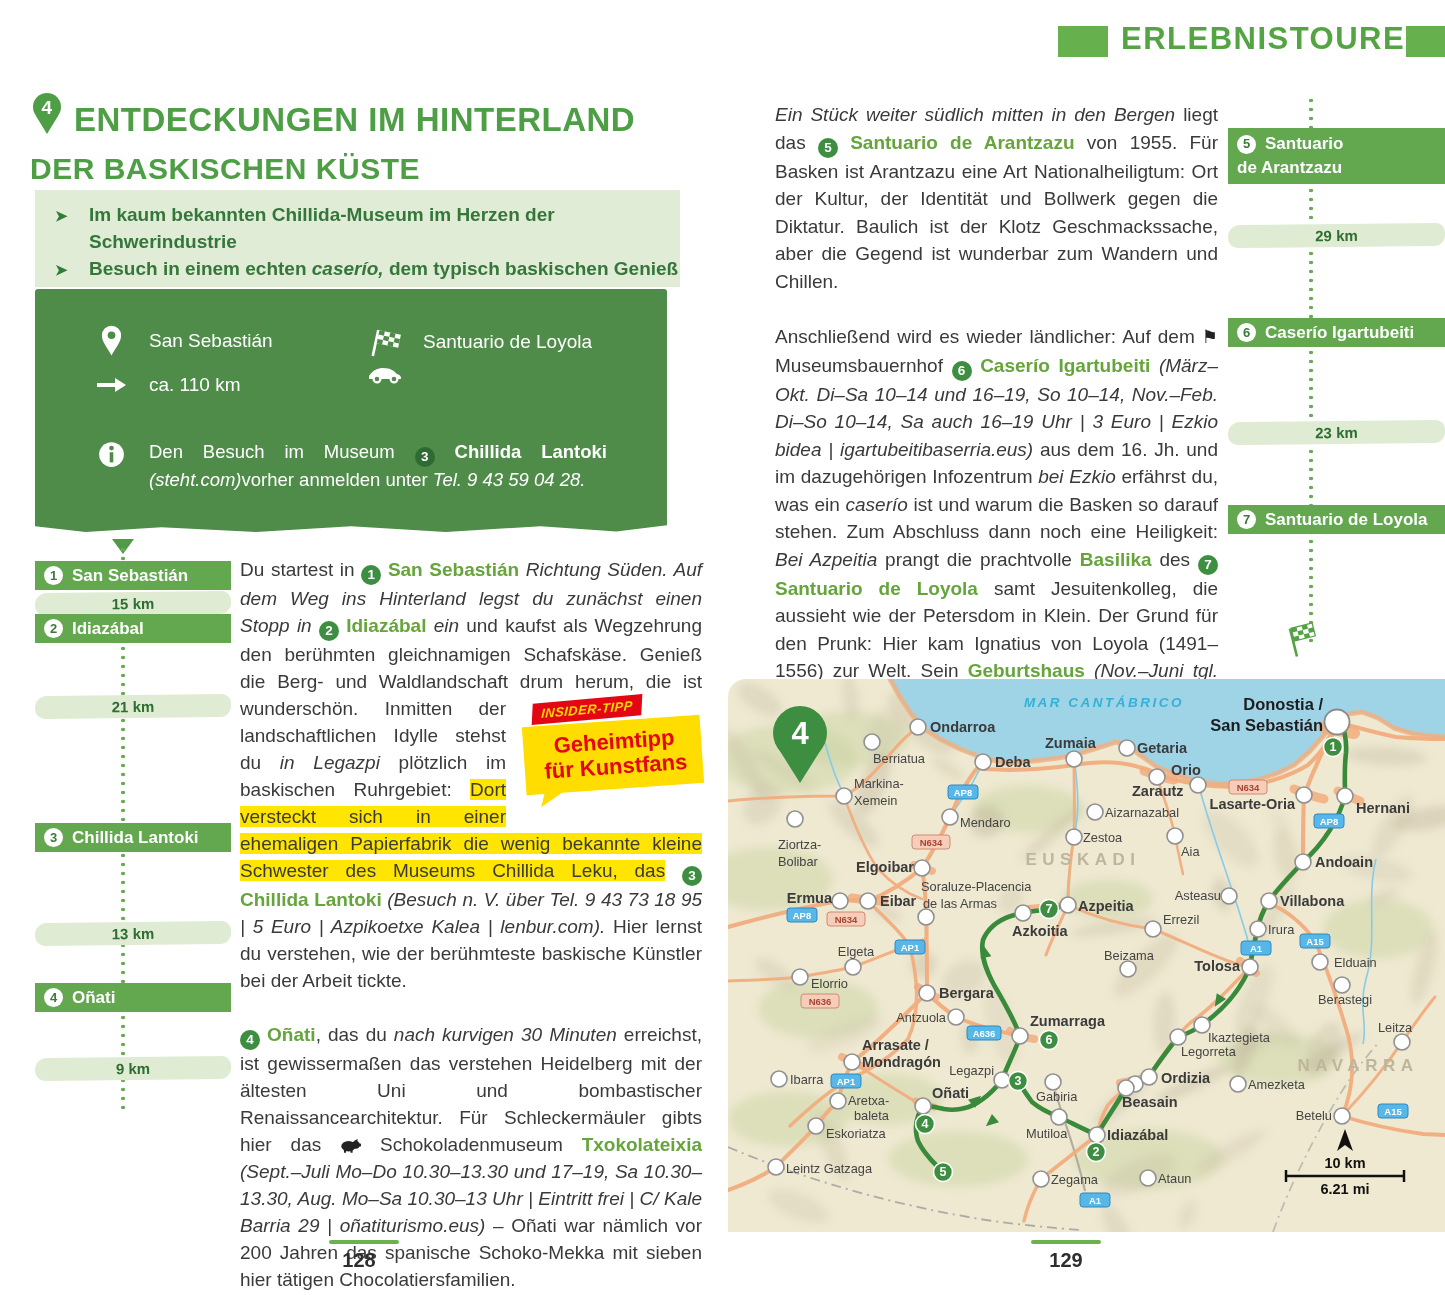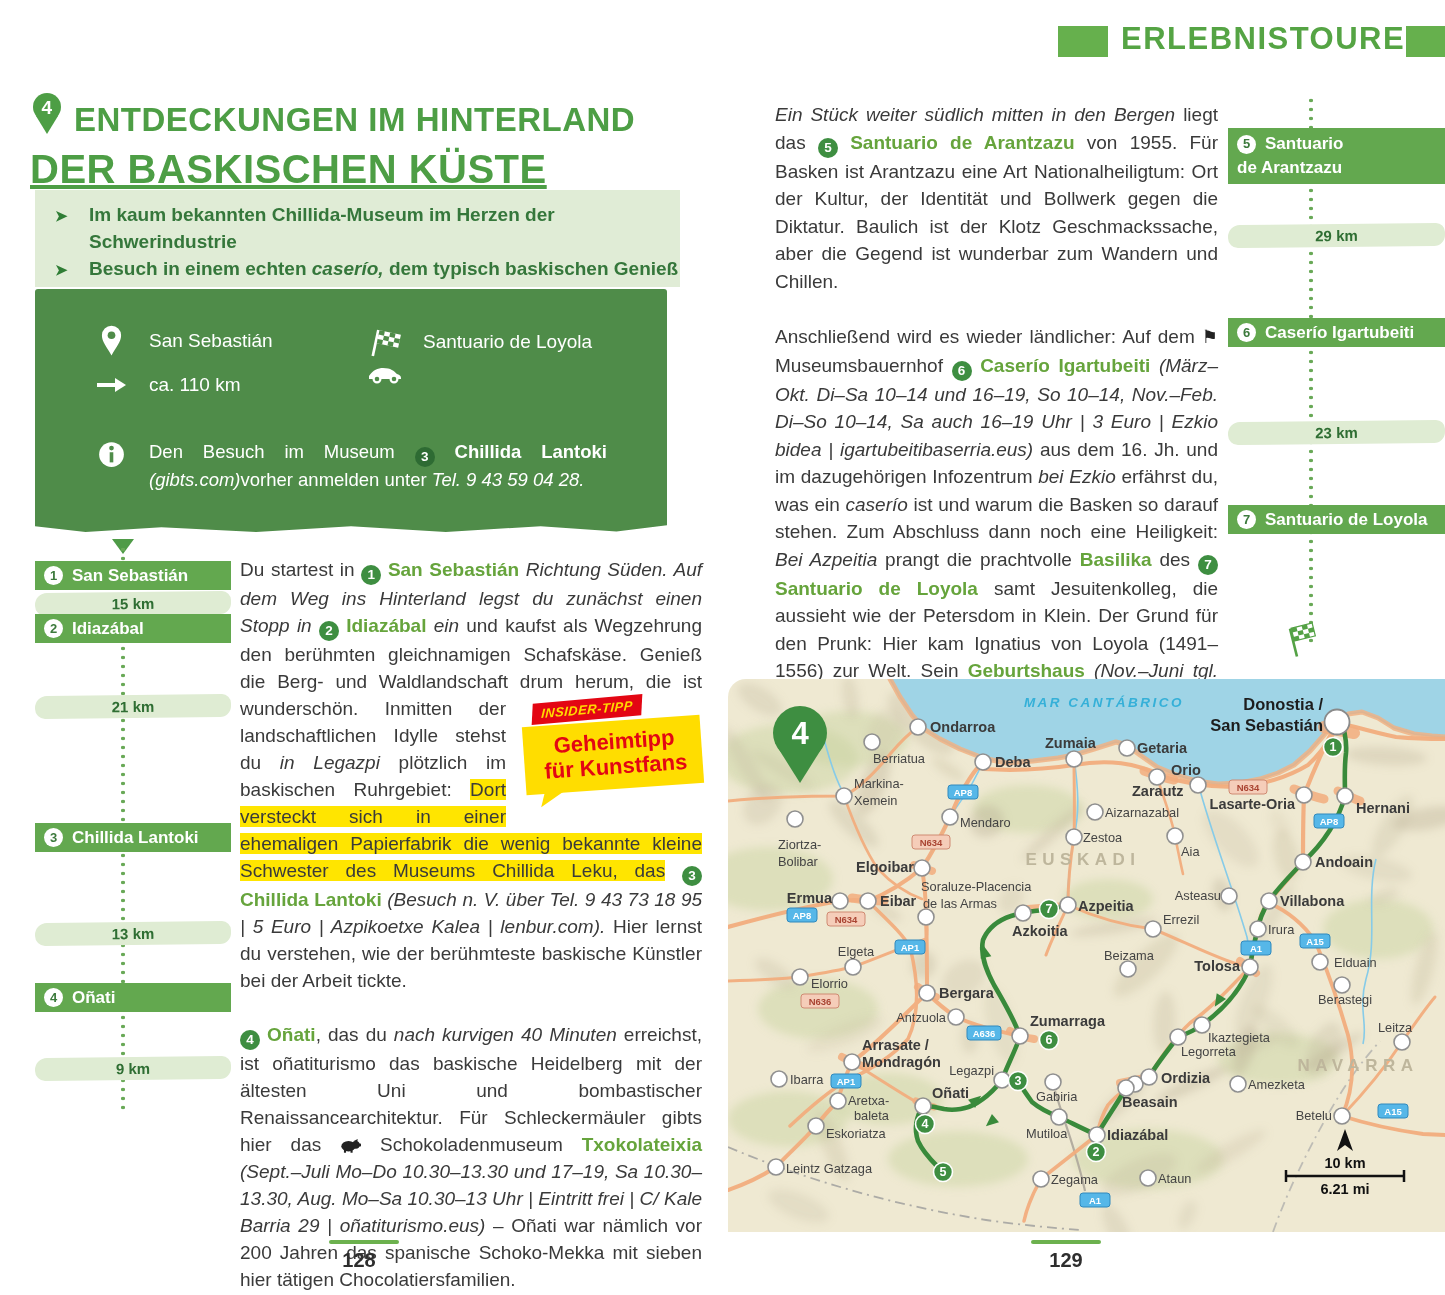--- a/index.html
+++ b/index.html
@@ -9,21 +9,21 @@
   
   .hdr-bar{position:absolute;background:#66b04d;height:31px;top:26px;}
   .hdr-bar-l{left:1058px;width:50px;}
   .hdr-bar-r{left:1406px;width:39px;}
   .hdr-title{position:absolute;left:1121px;top:21px;font-size:31px;font-weight:bold;
              color:#55a444;letter-spacing:1.5px;}
 
   
   .tour-title{position:absolute;left:30px;top:92px;color:#4d9e45;font-weight:bold;}
   .t-row{display:flex;align-items:center;gap:10px;font-size:33px;line-height:44px;letter-spacing:.5px;}
-  .t-line2{font-size:40px;line-height:44px;letter-spacing:.5px;text-decoration:underline;}
+  .t-line2{font-size:30px;line-height:44px;letter-spacing:.5px;}
 
   
   .bullets{position:absolute;left:35px;top:190px;width:645px;height:97px;background:#e0ecd6;
            padding-top:11px;box-sizing:border-box;}
   .bullet-row{display:flex;gap:16px;padding-left:20px;color:#35773b;font-weight:bold;
               font-size:19px;line-height:27px;align-items:baseline;}
   .b-arrow{color:#2f7d35;font-size:15px;flex:0 0 18px;}
 
   
   .infobox{position:absolute;left:35px;top:289px;width:632px;height:246px;background:#4f8c49;
@@ -207,21 +207,21 @@
       </span>
     </div>
     <div class="ib-item ib-note">
       <span class="ib-icon">
         <svg width="27" height="27" viewBox="0 0 24 24">
             <circle cx="12" cy="12" r="11" fill="#fff"></circle>
             <rect x="10.4" y="10" width="3.2" height="9" fill="#4f8c49"></rect>
             <circle cx="12" cy="6.3" r="2.1" fill="#4f8c49"></circle>
           </svg>
       </span>
-      <span class="ib-note-txt" id="ib-note-txt"><span>Den Besuch im Museum </span><span class="m m-dark">3</span><span> </span><span class="seg-b">Chillida Lantoki</span><span> </span><span class="seg-i">(gibts.com)</span><span>vorher anmelden unter </span><span class="seg-i">Tel. 9 43 59 04 28.</span></span>
+      <span class="ib-note-txt" id="ib-note-txt"><span>Den Besuch im Museum </span><span class="m m-dark">3</span><span> </span><span class="seg-b">Chillida Lantoki</span><span> </span><span class="seg-i">(steht.com)</span><span>vorher anmelden unter </span><span class="seg-i">Tel. 9 43 59 04 28.</span></span>
     </div>
   </div>
 
   <div class="chev"></div>
 
   <div class="itin itin-left">
     <div class="dots"></div>
     <div class="bar s-l1">
       <span class="bn">1</span>
       <span>San Sebastián</span>
@@ -242,21 +242,21 @@
       <span>Oñati</span>
     </div>
     <div class="dist d-l4">9 km</div>
   </div>
 
   <div class="col col1">
     <p id="c1p1"><span>Du startest in </span><span class="m">1</span><span> </span><span class="seg-g">San Sebastián</span><span> </span><span class="seg-i">Richtung Süden. Auf dem Weg ins Hinterland legst du zunächst einen Stopp in </span><span class="m">2</span><span> </span><span class="seg-g">Idiazábal</span><span> </span><span class="seg-i">ein</span><span> und kaufst als Wegzehrung den berühmten gleichnamigen Schafskäse. Genieß die Berg- und Waldlandschaft drum herum, die ist wunderschön. </span><span class="tipwrap">
           <span class="tip-ribbon">INSIDER-TIPP</span>
           <span class="tip-bubble">Geheimtipp<br>für Kunstfans<span class="tip-tail"></span></span>
         </span><span>Inmitten der landschaftlichen Idylle stehst du </span><span class="seg-i">in Legazpi</span><span> plötzlich im baskischen Ruhrgebiet: </span><span class="seg-h">Dort versteckt sich in einer ehemaligen Papierfabrik die wenig bekannte kleine Schwester des Museums Chillida Leku, das</span><span> </span><span class="m">3</span><span> </span><span class="seg-g">Chillida Lantoki</span><span> </span><span class="seg-i">(Besuch n. V. über Tel. 9 43 73 18 95 | 5 Euro | Azpikoetxe Kalea | lenbur.com).</span><span> Hier lernst du verstehen, wie der berühmteste baskische Künstler bei der Arbeit tickte.</span></p>
-    <p id="c1p2"><span class="m">4</span><span> </span><span class="seg-g">Oñati</span><span>, das du </span><span class="seg-i">nach kurvigen 40 Minuten</span><span> erreichst, ist oñatiturismo das baskische Heidelberg mit der ältesten Uni und bombastischer Renaissancearchitektur. Für Schleckermäuler gibts hier das </span><span class="pigicon"><svg width="21" height="15" viewBox="0 0 32 22">
+    <p id="c1p2"><span class="m">4</span><span> </span><span class="seg-g">Oñati</span><span>, das du </span><span class="seg-i">nach kurvigen 30 Minuten</span><span> erreichst, ist gewissermaßen das verstehen Heidelberg mit der ältesten Uni und bombastischer Renaissancearchitektur. Für Schleckermäuler gibts hier das </span><span class="pigicon"><svg width="21" height="15" viewBox="0 0 32 22">
             <ellipse cx="13" cy="12" rx="11" ry="8" fill="#222"></ellipse>
             <circle cx="24" cy="10" r="6" fill="#222"></circle>
             <rect x="28" y="8" width="4" height="4.5" rx="1" fill="#222"></rect>
             <polygon points="21,4 27,1 26,8" fill="#222"></polygon>
             <rect x="6" y="17" width="3.2" height="5" fill="#222"></rect>
             <rect x="16" y="17" width="3.2" height="5" fill="#222"></rect>
           </svg></span><span> Schokoladenmuseum </span><span class="seg-g">Txokolateixia</span><span> </span><span class="seg-i">(Sept.–Juli Mo–Do 10.30–13.30 und 17–19, Sa 10.30–13.30, Aug. Mo–Sa 10.30–13 Uhr | Eintritt frei | C/ Kale Barria 29 | oñatiturismo.eus)</span><span> – Oñati war nämlich vor 200 Jahren das spanische Schoko-Mekka mit sieben hier tätigen Chocolatiersfamilien.</span></p>
   </div>
   <div class="col col2">
     <p id="c2p1"><span class="seg-i">Ein Stück weiter südlich mitten in den Bergen</span><span> liegt das </span><span class="m">5</span><span> </span><span class="seg-g">Santuario de Arantzazu</span><span> von 1955. Für Basken ist Arantzazu eine Art Nationalheiligtum: Ort der Kultur, der Identität und Bollwerk gegen die Diktatur. Baulich ist der Klotz Geschmackssache, aber die Gegend ist wunderbar zum Wandern und Chillen.</span></p>

